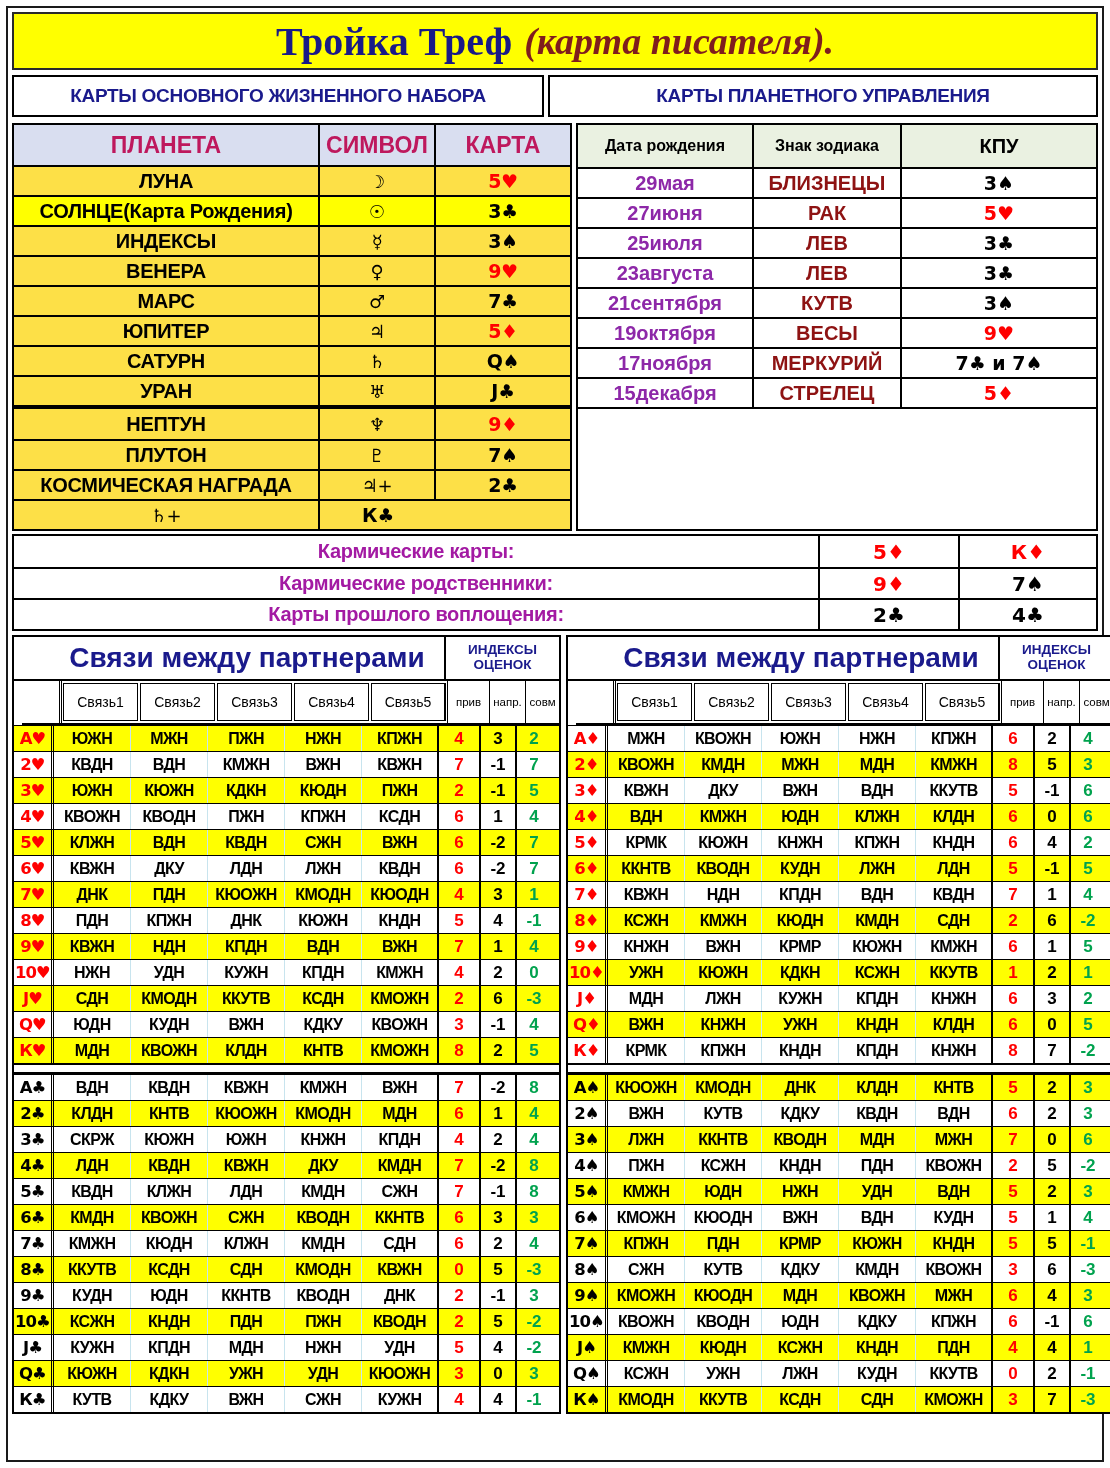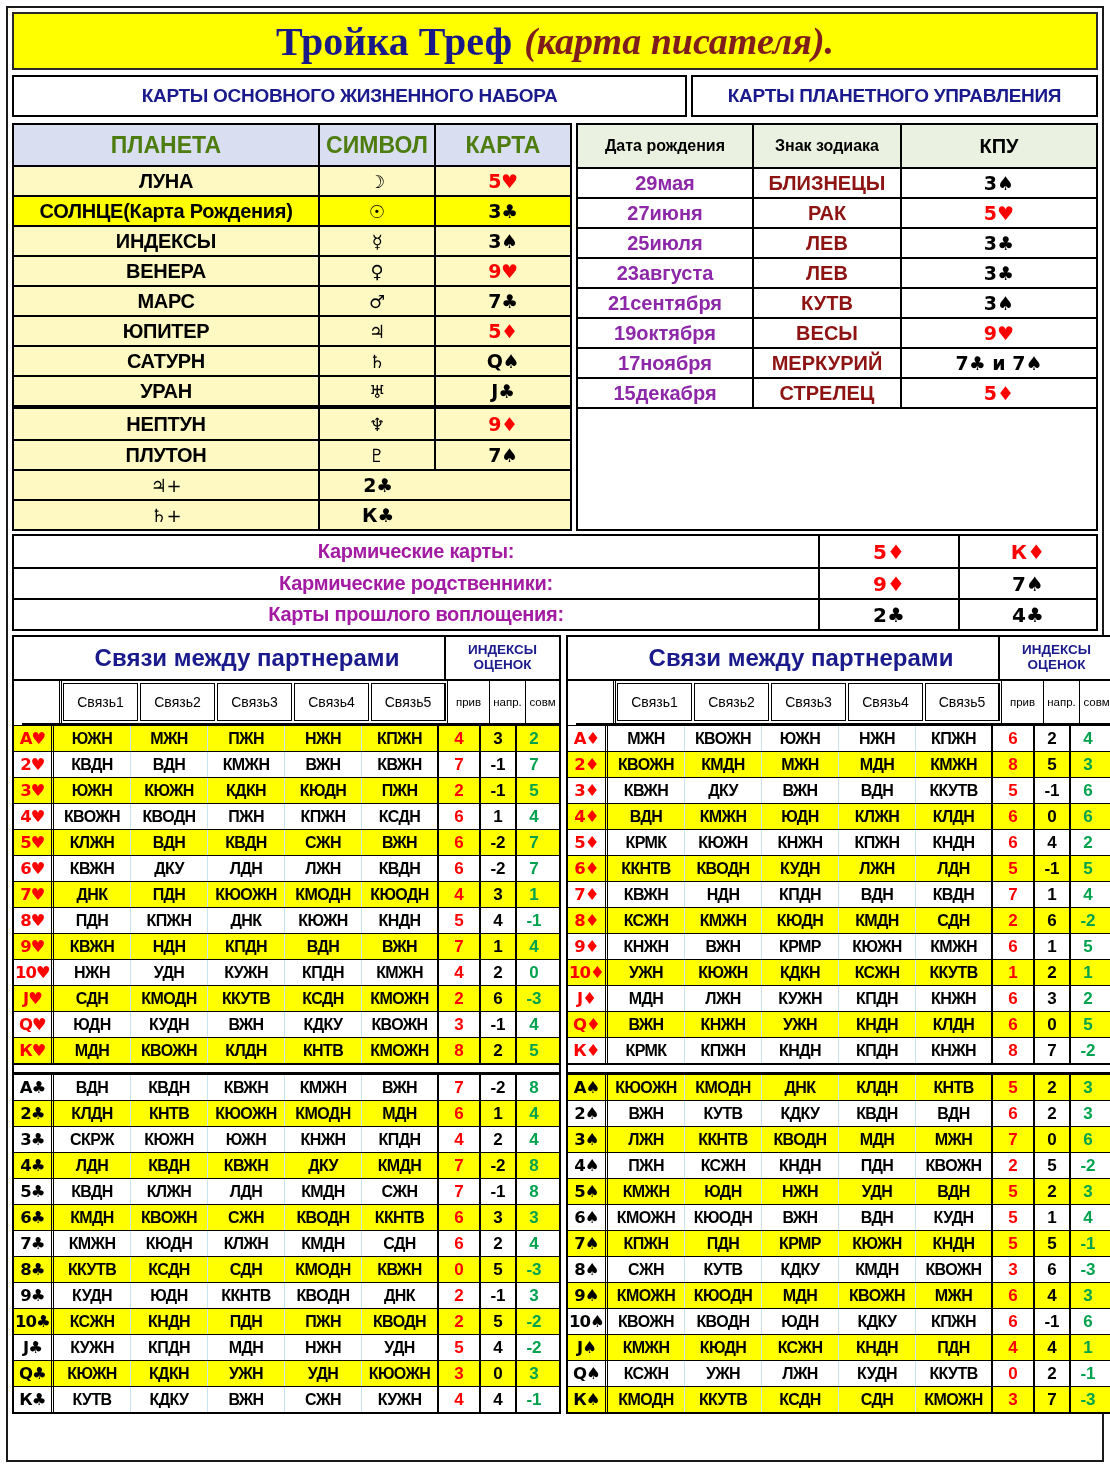--- a/index.html
+++ b/index.html
@@ -14,29 +14,29 @@
 
   
   .title-bar { height:58px; background:#ffff00; border:2px solid #2a2a2a; display:flex; align-items:center; justify-content:center; gap:12px; }
   .title-main { font-family:"Liberation Serif","DejaVu Serif",serif; font-weight:700; font-size:40px; color:#191a87; }
   .title-sub  { font-family:"Liberation Serif","DejaVu Serif",serif; font-weight:700; font-style:italic; font-size:38px; color:#7f1d1d; }
 
   
   .sec-row { display:flex; gap:4px; margin-top:5px; }
   .sec-h { border:2px solid #000; background:#fff; height:42px; display:flex; align-items:center; justify-content:center;
            color:#1a1a8c; font-weight:700; font-size:19px; letter-spacing:-0.3px; }
-  .sec-h.left { width:675px; } .sec-h.right { flex:1; }
+  .sec-h.left { width:532px; } .sec-h.right { flex:1; }
 
   
   .upper { display:flex; gap:4px; margin-top:6px; }
   .planet-table { width:560px; border:2px solid #000; background:#fff; }
   .phead3 { display:grid; grid-template-columns:306px 116px 134px; height:40px; background:#d9def0; }
-  .phead3 > div { display:flex; align-items:center; justify-content:center; color:#4d7c0f; font-weight:700; font-size:23px; border-right:2px solid #000; }
+  .phead3 > div { display:flex; align-items:center; justify-content:center; color:#be185d; font-weight:700; font-size:23px; border-right:2px solid #000; }
   .phead3 > div.last { border-right:none; }
-  .prow { display:grid; grid-template-columns:306px 116px 134px; height:30px; border-top:2px solid #000; background:#fef9c3; }
+  .prow { display:grid; grid-template-columns:306px 116px 134px; height:30px; border-top:2px solid #000; background:#fde047; }
   .prow.hl { background:#ffff00; }
   .prow.sep { border-top:4px solid #000; height:34px; }
   .pc { display:flex; align-items:center; justify-content:center; font-weight:700; font-size:20px; border-right:2px solid #000; letter-spacing:-0.3px; }
   .prow .pc:last-child { border-right:none; }
   .psym { font-family:"DejaVu Sans",sans-serif; font-weight:400; font-size:18px; }
   .pcard { font-family:"DejaVu Sans",sans-serif; font-size:19px; }
 
   .right-col { flex:1; display:flex; flex-direction:column; }
   .ruling-table { border:2px solid #000; background:#fff; }
   .rhead { display:grid; grid-template-columns:176px 148px 194px; height:42px; background:#eaf1e1; }
@@ -56,21 +56,21 @@
   .krow + .krow { border-top:2px solid #000; }
   .kc { display:flex; align-items:center; justify-content:center; font-weight:700; border-right:2px solid #000; }
   .krow .kc:last-child { border-right:none; }
   .klabel { color:#a31aa3; font-size:20px; letter-spacing:-0.3px; }
   .kcard { font-family:"DejaVu Sans",sans-serif; font-size:20px; }
 
   
   .bottom { display:flex; gap:5px; margin-top:4px; }
   .partners { flex:1; border:2px solid #000; background:#fff; }
   .phead2 { display:grid; grid-template-columns:1fr 113px; height:44px; border-bottom:2px solid #000; }
-  .pt  { display:flex; align-items:center; justify-content:center; color:#1a1a8c; font-weight:700; font-size:24px; border-right:2px solid #000;padding-left:36px; }
+  .pt  { display:flex; align-items:center; justify-content:center; color:#1a1a8c; font-weight:700; font-size:28px; border-right:2px solid #000;padding-left:36px; }
   .pit { display:flex; align-items:center; justify-content:center; text-align:center; color:#1a1a8c; font-weight:700; font-size:13.5px; line-height:1.1; padding:2px 4px; }
 
   .psub, .drow { display:grid; grid-template-columns:40px repeat(5,77px) 42px 36px 34px; }
   .psub { height:44px; border-bottom:2px solid #000; background:#fff;margin-left:8px; }
   .psub .cell { font-size:14px; font-weight:400; }
   .psub .ch { border:1px solid #000; margin:2px 1px; }
   .psub .ih { font-size:11.5px; border-left:1px solid #000; }
   .cell { display:flex; align-items:center; justify-content:center; overflow:hidden; }
   .drow { height:26px; border-top:1px solid #000; }
   .drow.ry { background:#ffff00; }
@@ -157,20 +157,21 @@
               <div class="pc pname">НЕПТУН</div>
               <div class="pc psym">♆</div>
               <div class="pc pcard c-red">9♦</div>
             </div>
             <div class="prow">
               <div class="pc pname">ПЛУТОН</div>
               <div class="pc psym">♇</div>
               <div class="pc pcard">7♠</div>
             </div>
             <div class="prow">
+              <div class="pc pname">КОСМИЧЕСКАЯ НАГРАДА</div>
               <div class="pc psym">♃+</div>
               <div class="pc pcard">2♣</div>
             </div>
             <div class="prow">
               <div class="pc psym">♄+</div>
               <div class="pc pcard">К♣</div>
             </div>
           </div>
       </div>
 

